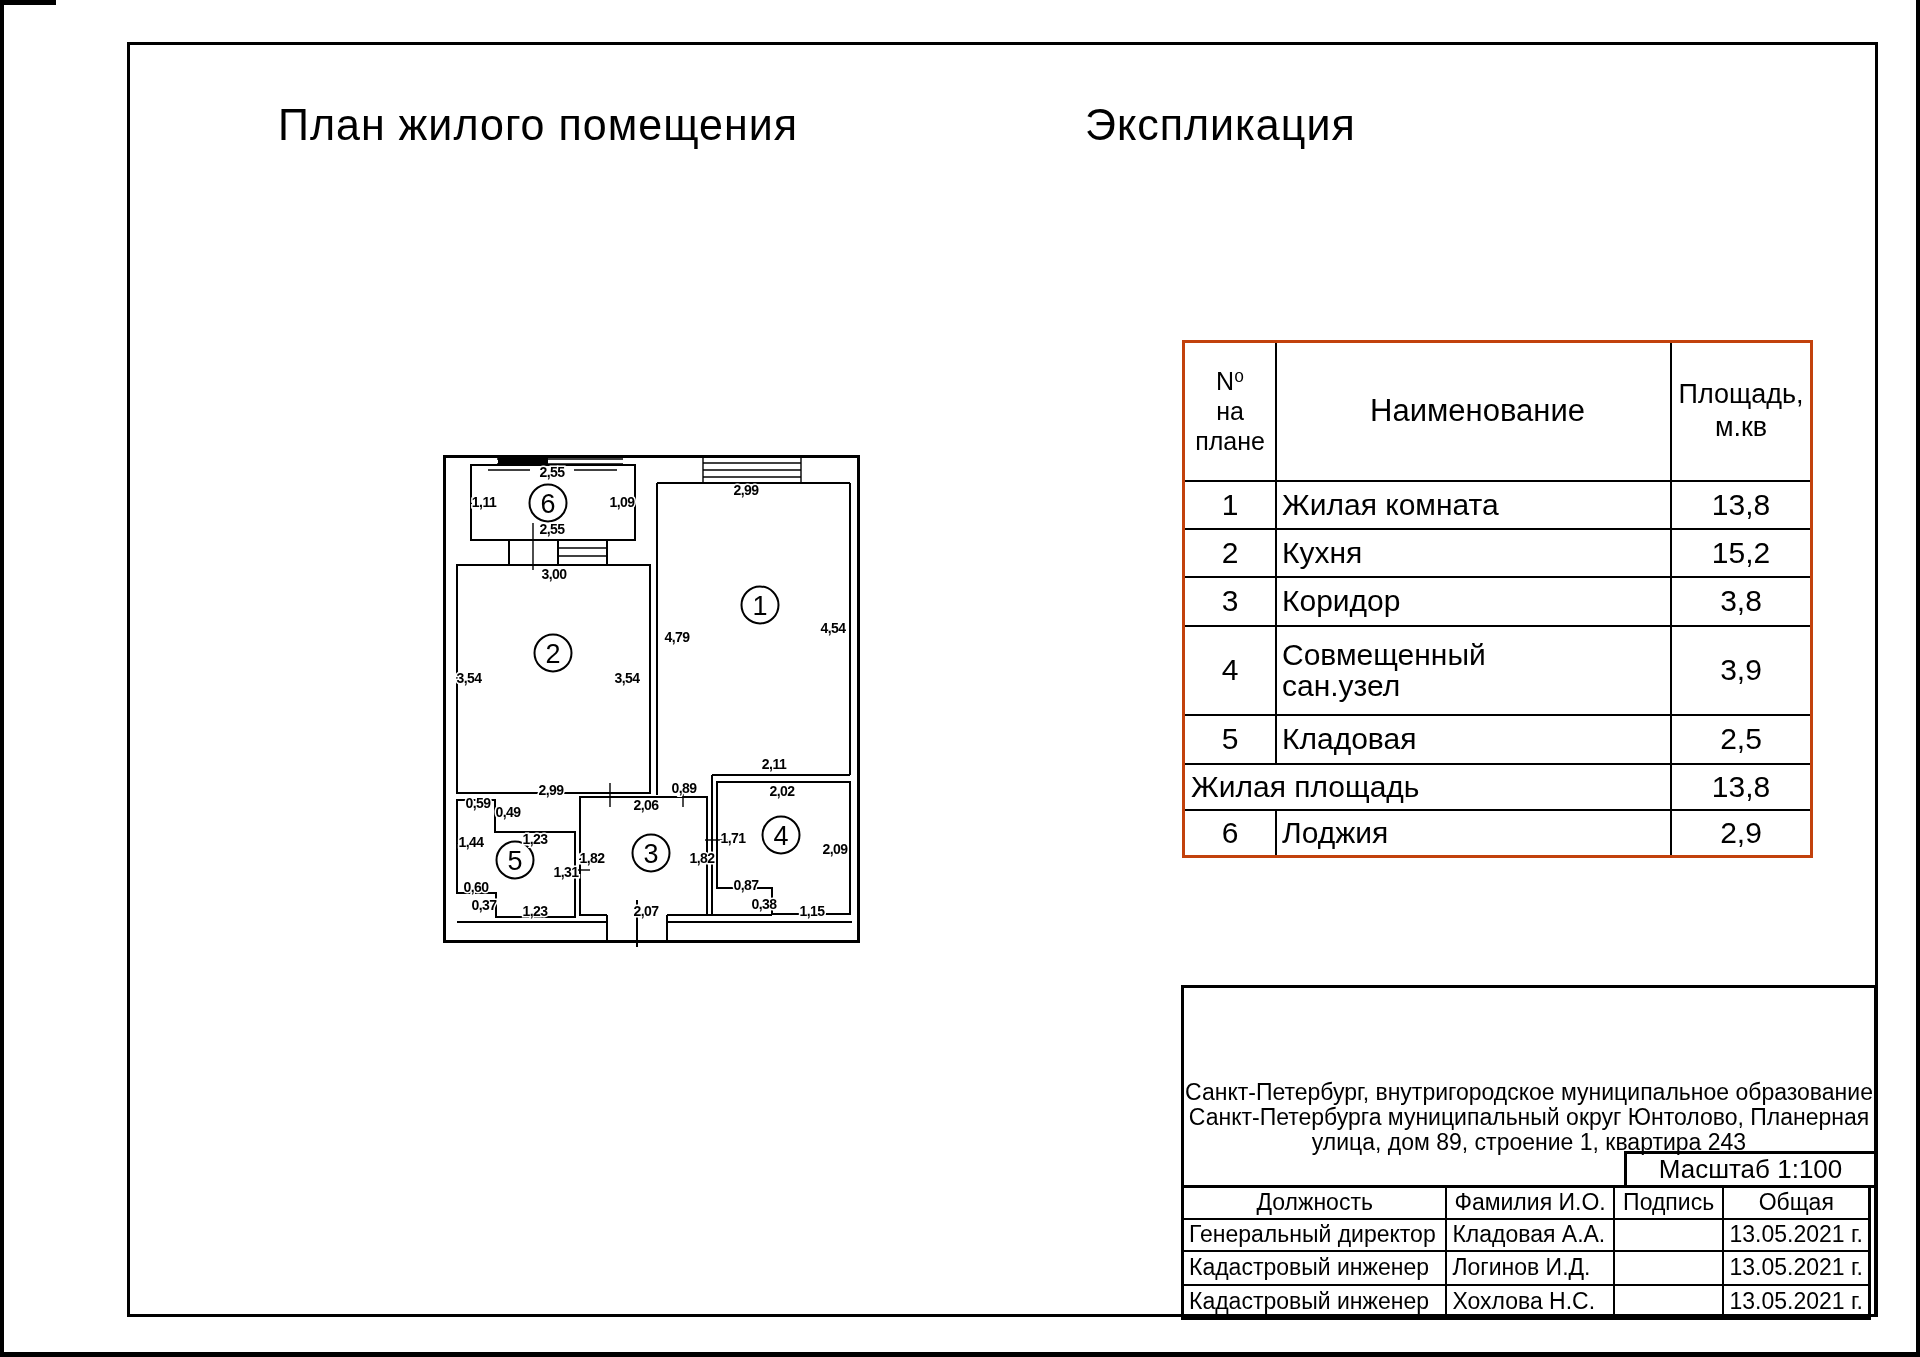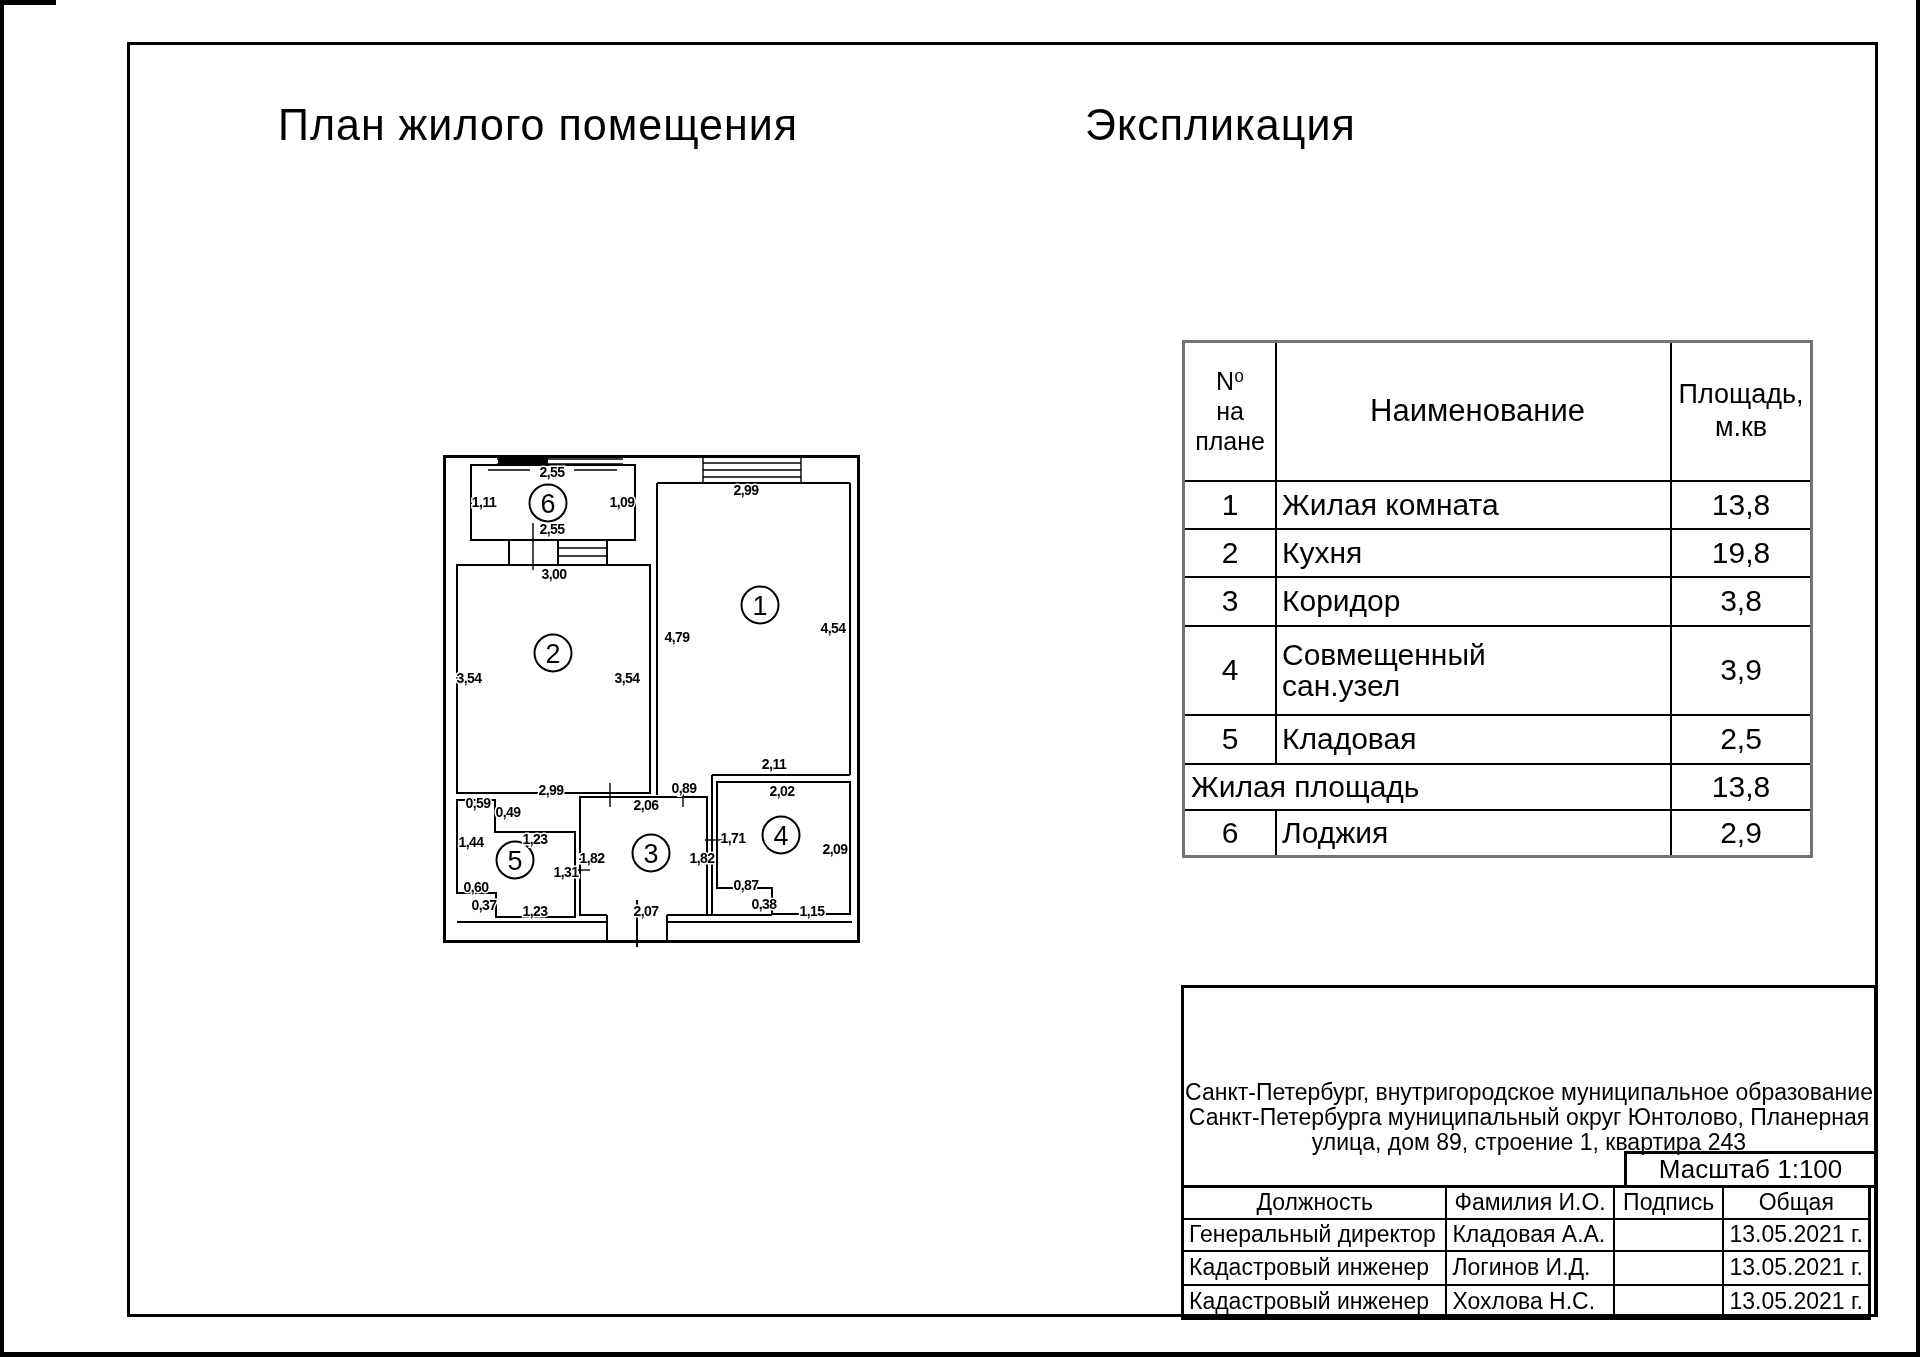--- a/index.html
+++ b/index.html
@@ -7,21 +7,21 @@
         font-family:"Liberation Sans","DejaVu Sans",sans-serif;color:#000;}
   .edge{position:absolute;background:#000;}
   #frame{position:absolute;left:127px;top:42px;width:1751px;height:1275px;border:3px solid #000;box-sizing:border-box;}
   .sheet-title{position:absolute;top:100px;height:46px;font-size:43px;font-weight:400;letter-spacing:1px;white-space:nowrap;transform:scaleY(1.05);}
   #title-left{left:278px;width:420px;text-align:center;}
   #title-right{left:1085px;width:228px;text-align:center;}
 
   
   #expl{position:absolute;left:1182px;top:340px;border-collapse:collapse;table-layout:fixed;}
   #expl td{border:2px solid #000;padding:0;vertical-align:middle;overflow:hidden;}
-  #expl{border:3px solid #737373;}
+  #expl{border:3px solid #c2410c;}
   #expl .c-num{width:90px;text-align:center;font-size:30px;}
   #expl .c-name{width:393px;font-size:30px;}
   #expl .c-area{width:138px;text-align:center;font-size:30px;}
   #expl .hdr-num{font-size:25px;line-height:1.2;text-align:center;}
   #expl .hdr-name{font-size:31px;text-align:center;padding-left:8px;}
   #expl .hdr-area{font-size:27px;line-height:1.25;text-align:center;}
   #expl .name-wrap{display:flex;flex-direction:column;justify-content:center;padding-left:5px;line-height:1.05;}
   #expl .merged{font-size:30px;padding-left:6px;}
 
   
@@ -194,21 +194,21 @@
           </td>
       <td class="c-area">13,8</td>
     </tr>
     <tr style="height:48px;">
       <td class="c-num">2</td>
       <td class="c-name">
             <div class="name-wrap">
               <span>Кухня</span>
             </div>
           </td>
-      <td class="c-area">19,8</td>
+      <td class="c-area">15,2</td>
     </tr>
     <tr style="height:49px;">
       <td class="c-num">3</td>
       <td class="c-name">
             <div class="name-wrap">
               <span>Коридор</span>
             </div>
           </td>
       <td class="c-area">3,8</td>
     </tr>

